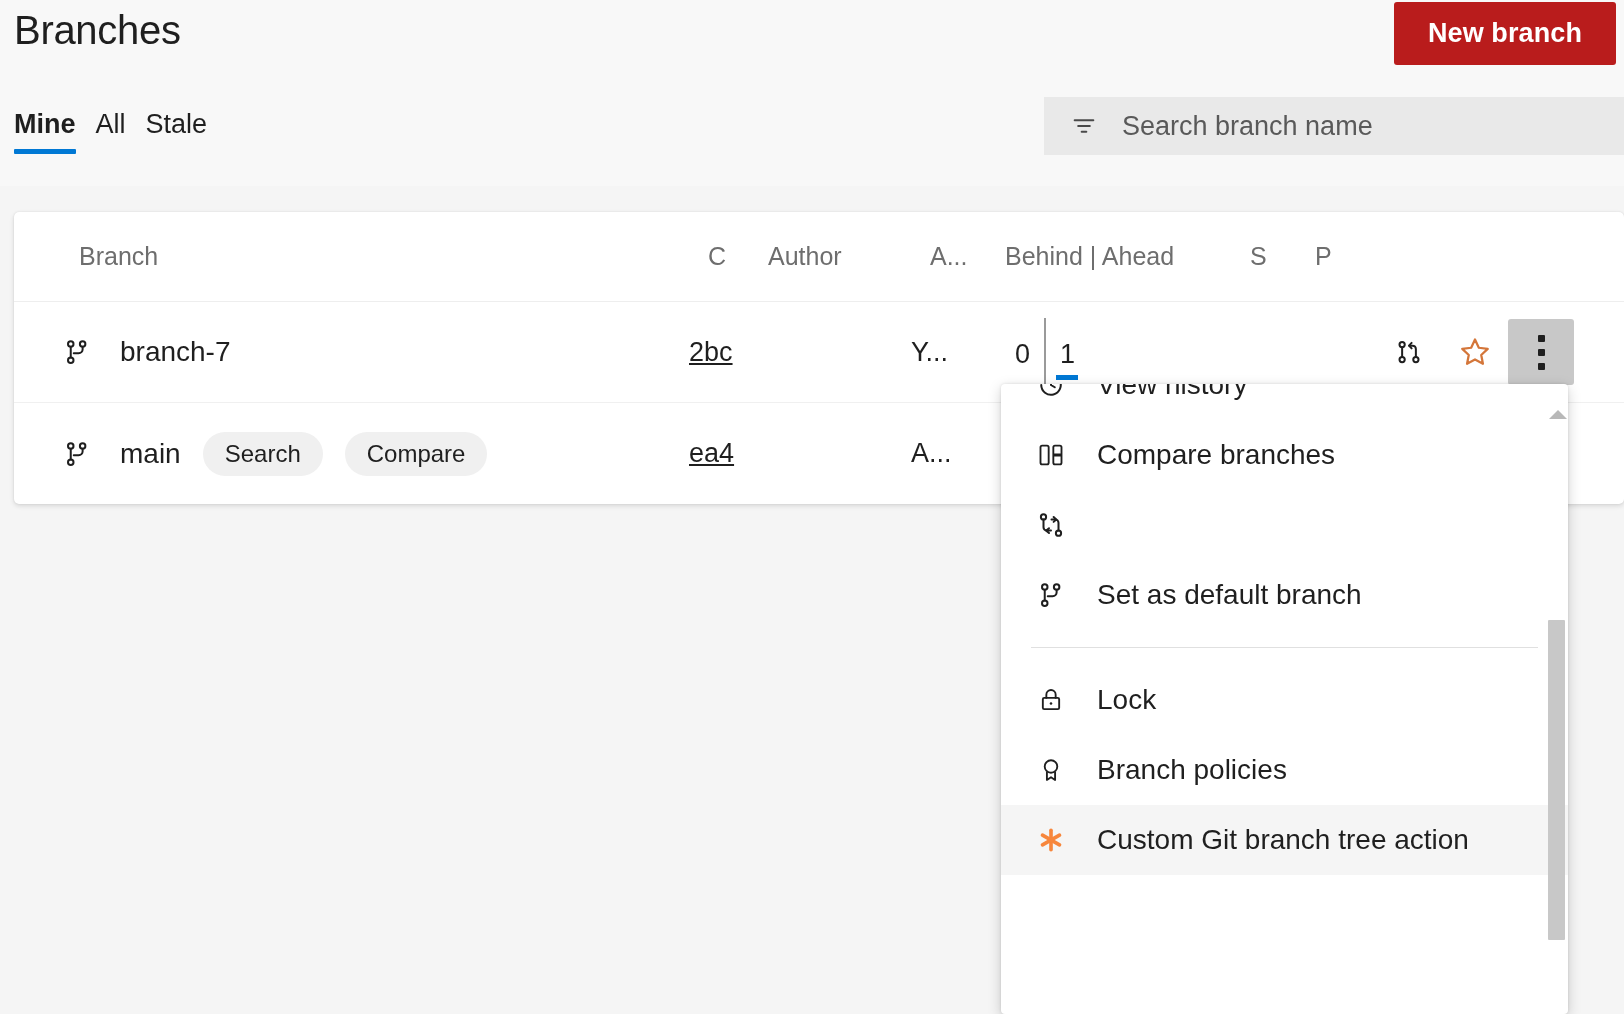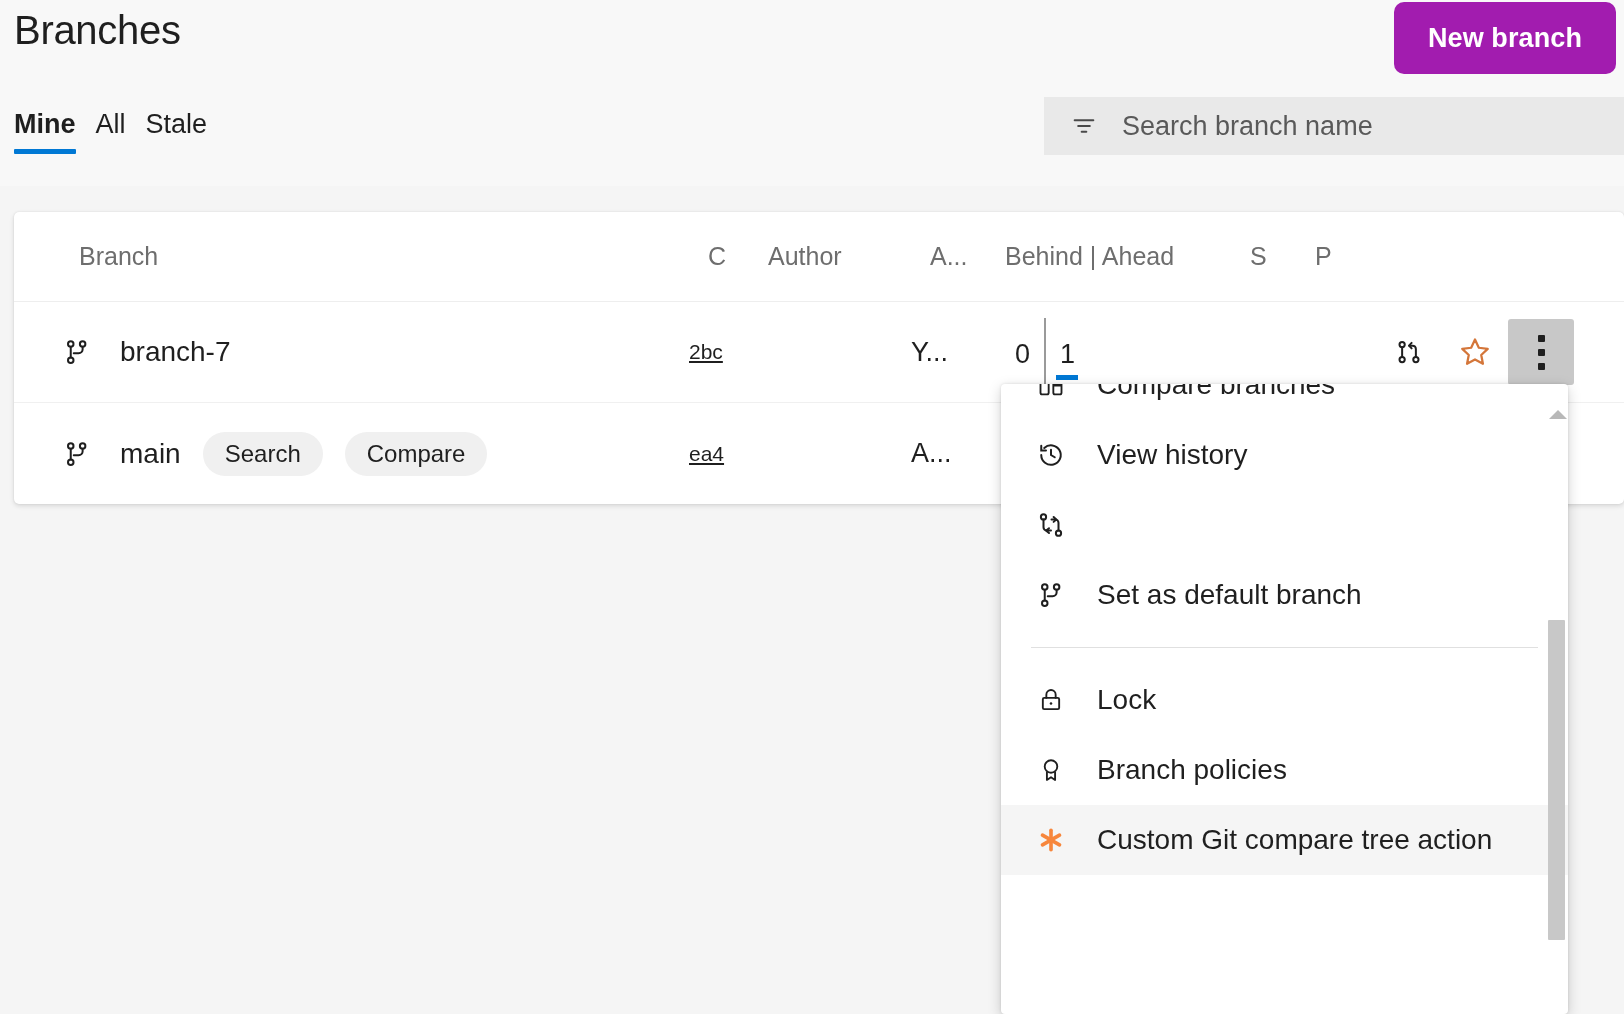--- a/index.html
+++ b/index.html
@@ -36,26 +36,26 @@
     font-weight: 400;
     letter-spacing: -0.3px;
     color: #1f1f1f;
     line-height: 48px;
   }
 
   .new-branch-button {
     position: absolute;
     right: 8px;
     top: 2px;
-    height: 72px;
+    height: 63px;
     padding: 0 34px;
-    background: #a21caf;
+    background: #b91c1c;
     color: #ffffff;
     border: none;
-    border-radius: 10px;
+    border-radius: 3px;
     font-family: "Liberation Sans", sans-serif;
     font-size: 27px;
     font-weight: 700;
     cursor: pointer;
     letter-spacing: 0.1px;
   }
 
   
   .tabs {
     position: absolute;
@@ -189,21 +189,21 @@
     border-radius: 22px;
     font-size: 24px;
     color: #1f1f1f;
     cursor: pointer;
     white-space: nowrap;
   }
 
   .commit-link {
     color: #1f1f1f;
     text-decoration: underline;
-    font-size: 21px;
+    font-size: 27px;
     cursor: pointer;
   }
 
   
   .behind-ahead {
     display: flex;
     align-items: stretch;
     height: 68px;
     font-size: 27px;
     color: #1f1f1f;
@@ -484,38 +484,38 @@
     <div class="cell col-actions"></div>
   </div>
 </div>
 
 <div class="context-menu">
 
   <div class="menu-scroll-area">
 
     <div class="menu-item">
       <span class="menu-icon">
+        <svg width="30" height="30" viewBox="0 0 24 24" fill="none" stroke="#1f1f1f" stroke-width="1.6" stroke-linecap="round">
+          <path d="M4.2 12 a7.8 7.8 0 1 0 2.4 -5.6"></path>
+          <path d="M4.2 4.6 V8.4 H8"></path>
+          <path d="M12 7.8 V12 L15 13.8"></path>
+        </svg>
+      </span>
+      <span class="menu-label">View history</span>
+    </div>
+
+    <div class="menu-item">
+      <span class="menu-icon">
         <svg width="28" height="28" viewBox="0 0 24 24" fill="none" stroke="#1f1f1f" stroke-width="1.6">
           <rect x="3" y="4" width="7" height="16" rx="1.4"></rect>
           <rect x="14" y="4" width="7" height="16" rx="1.4"></rect>
           <path d="M14 12 H21" stroke-width="2.6"></path>
         </svg>
       </span>
       <span class="menu-label">Compare branches</span>
-    </div>
-
-    <div class="menu-item">
-      <span class="menu-icon">
-        <svg width="30" height="30" viewBox="0 0 24 24" fill="none" stroke="#1f1f1f" stroke-width="1.6" stroke-linecap="round">
-          <path d="M4.2 12 a7.8 7.8 0 1 0 2.4 -5.6"></path>
-          <path d="M4.2 4.6 V8.4 H8"></path>
-          <path d="M12 7.8 V12 L15 13.8"></path>
-        </svg>
-      </span>
-      <span class="menu-label">View history</span>
     </div>
 
     <div class="menu-item">
       <span class="menu-icon">
         <svg width="30" height="30" viewBox="0 0 24 24" fill="none" stroke="#1f1f1f" stroke-width="1.6">
           <circle cx="6" cy="5.5" r="2.1"></circle>
           <circle cx="18" cy="18.5" r="2.1"></circle>
           <path d="M6 7.6 v6.2 a2.6 2.6 0 0 0 2.6 2.6 H12" stroke-linecap="round"></path>
           <path d="M10.4 14.6 L8.2 16.5 L10.4 18.4" stroke-linecap="round" stroke-linejoin="round"></path>
           <path d="M18 16.4 v-6.2 a2.6 2.6 0 0 0 -2.6 -2.6 H12.4" stroke-linecap="round"></path>
@@ -562,21 +562,21 @@
 
 
     <div class="menu-item highlighted">
       <span class="menu-icon">
         <svg width="30" height="30" viewBox="0 0 24 24" fill="none" stroke="#f7863c" stroke-width="2.9" stroke-linecap="round">
           <line x1="12" y1="4.2" x2="12" y2="19.8"></line>
           <line x1="5.2" y1="8.1" x2="18.8" y2="15.9"></line>
           <line x1="18.8" y1="8.1" x2="5.2" y2="15.9"></line>
         </svg>
       </span>
-      <span class="menu-label">Custom Git compare tree action</span>
+      <span class="menu-label">Custom Git branch tree action</span>
     </div>
 
   </div>
 
   <div class="menu-scrollbar">
     <div class="scroll-arrow-up"></div>
     <div class="scroll-thumb"></div>
   </div>
 </div>
 

